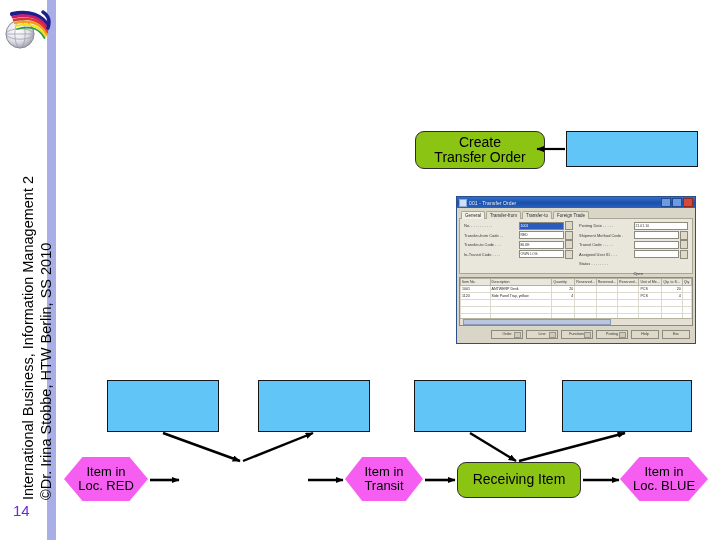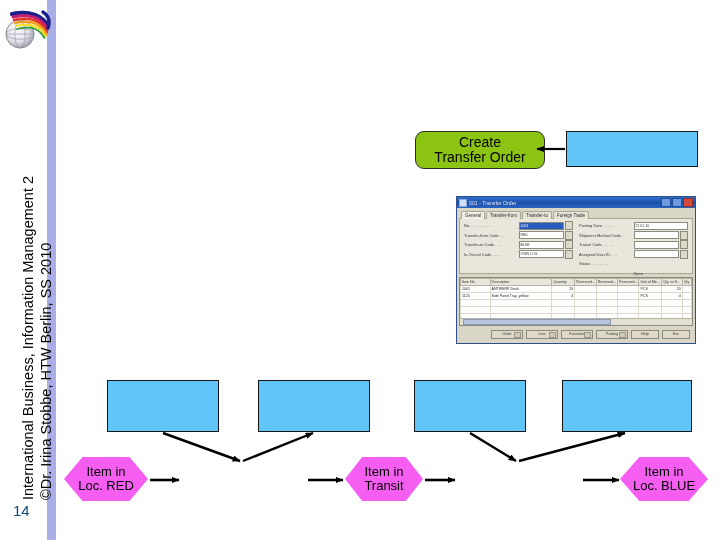--- a/index.html
+++ b/index.html
@@ -32,21 +32,21 @@
   #rail-line1{
     left:20px;top:500px;
     font-size:14.5px;letter-spacing:0px;
   }
   #rail-line2{
     left:38px;top:500px;
     font-size:14.5px;
   }
   .page-num{
     position:absolute;left:13px;top:502px;
-    font-size:15px;color:#0c4a6e;
+    font-size:15px;color:#6d28d9;
   }
 
   
   .blue-box{
     position:absolute;
     background:#62c5f7;
     border:1.5px solid #16161a;
     box-sizing:border-box;
   }
   .green-round{
@@ -428,20 +428,21 @@
   <div class="blue-box" style="left:414px;top:380px;width:112px;height:52px;"></div>
   <div class="blue-box" style="left:562px;top:380px;width:130px;height:52px;"></div>
 
   <div class="hexagon" style="left:64px;top:457px;width:84px;height:44px;">Item in
 Loc. RED</div>
 
 
   <div class="hexagon" style="left:345px;top:457px;width:78px;height:44px;">Item in
 Transit</div>
 
+  <div class="green-round" style="left:457px;top:462px;width:124px;height:36px;">Receiving Item</div>
 
   <div class="hexagon" style="left:620px;top:457px;width:88px;height:44px;">Item in
 Loc. BLUE</div>
 
   <svg id="arrows">
     <defs>
       <marker id="ah" markerWidth="9" markerHeight="9" refX="7.4" refY="3.2" orient="auto" markerUnits="userSpaceOnUse">
         <path d="M0,0 L8,3.2 L0,6.4 z" fill="#000"></path>
       </marker>
     </defs>

